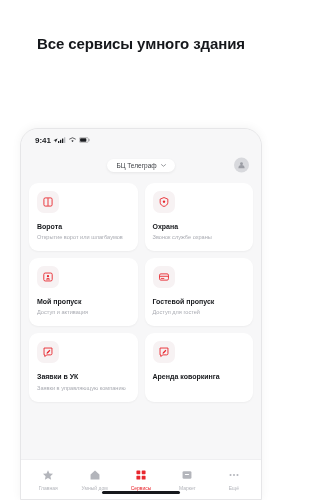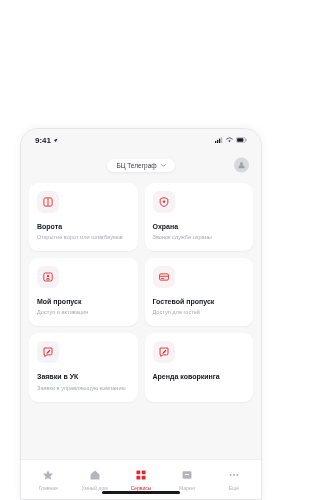--- a/index.html
+++ b/index.html
@@ -48,21 +48,21 @@
     flex-direction: column;
     position: relative;
   }
 
   
   .statusbar {
     height: 22px;
     flex: 0 0 22px;
     display: flex;
     align-items: center;
-    justify-content: space-between;
+    justify-content: flex-start;
     padding: 0 14px;
     background: #f7f7f8;
   }
   .status-time {
     font-size: 8px;
     font-weight: bold;
     color: #1b1d21;
     display: flex;
     align-items: center;
     gap: 2px;
@@ -196,20 +196,21 @@
     width: 78px;
     height: 3px;
     border-radius: 2px;
     background: #16181c;
   }
 </style>
 </head>
 <body>
 
 <div class="headline">
+  <span class="headline-line">Все сервисы умного здания</span>
 </div>
 
 <div class="phone-stage">
   <div class="phone">
 
     <div class="statusbar">
       <div class="status-time">
         <span>9:41</span>
         <svg class="loc-arrow" width="5" height="5" viewBox="0 0 10 10">
           <path d="M9 1 L1 4.6 L4.3 5.7 L5.4 9 Z" fill="#1b1d21"></path>

